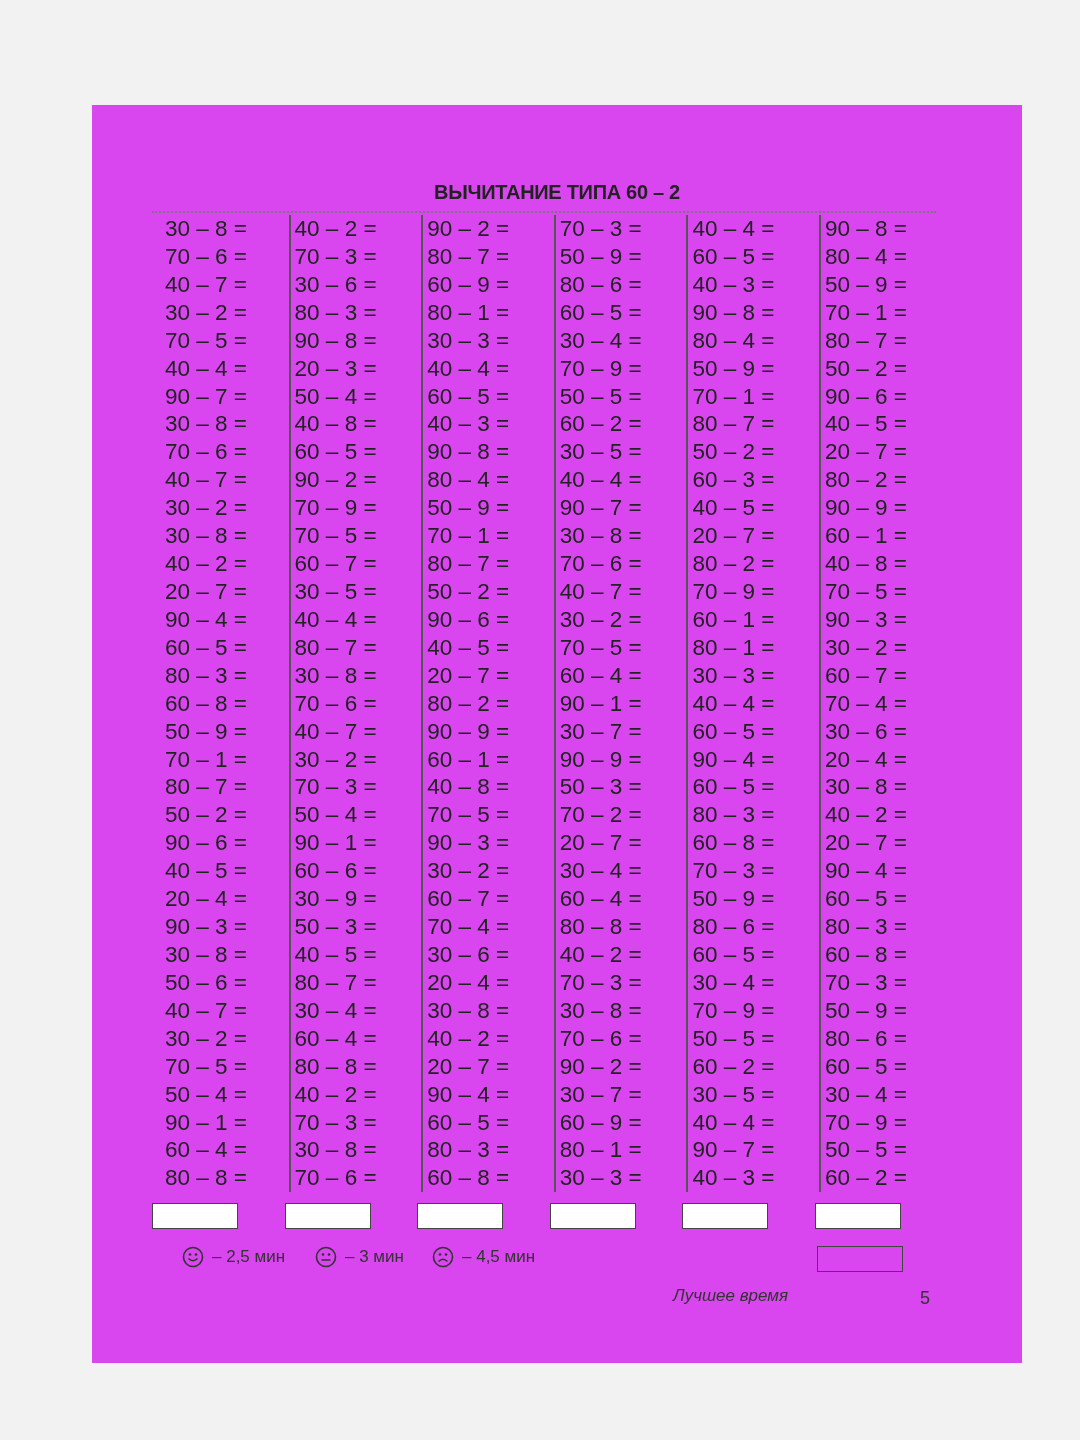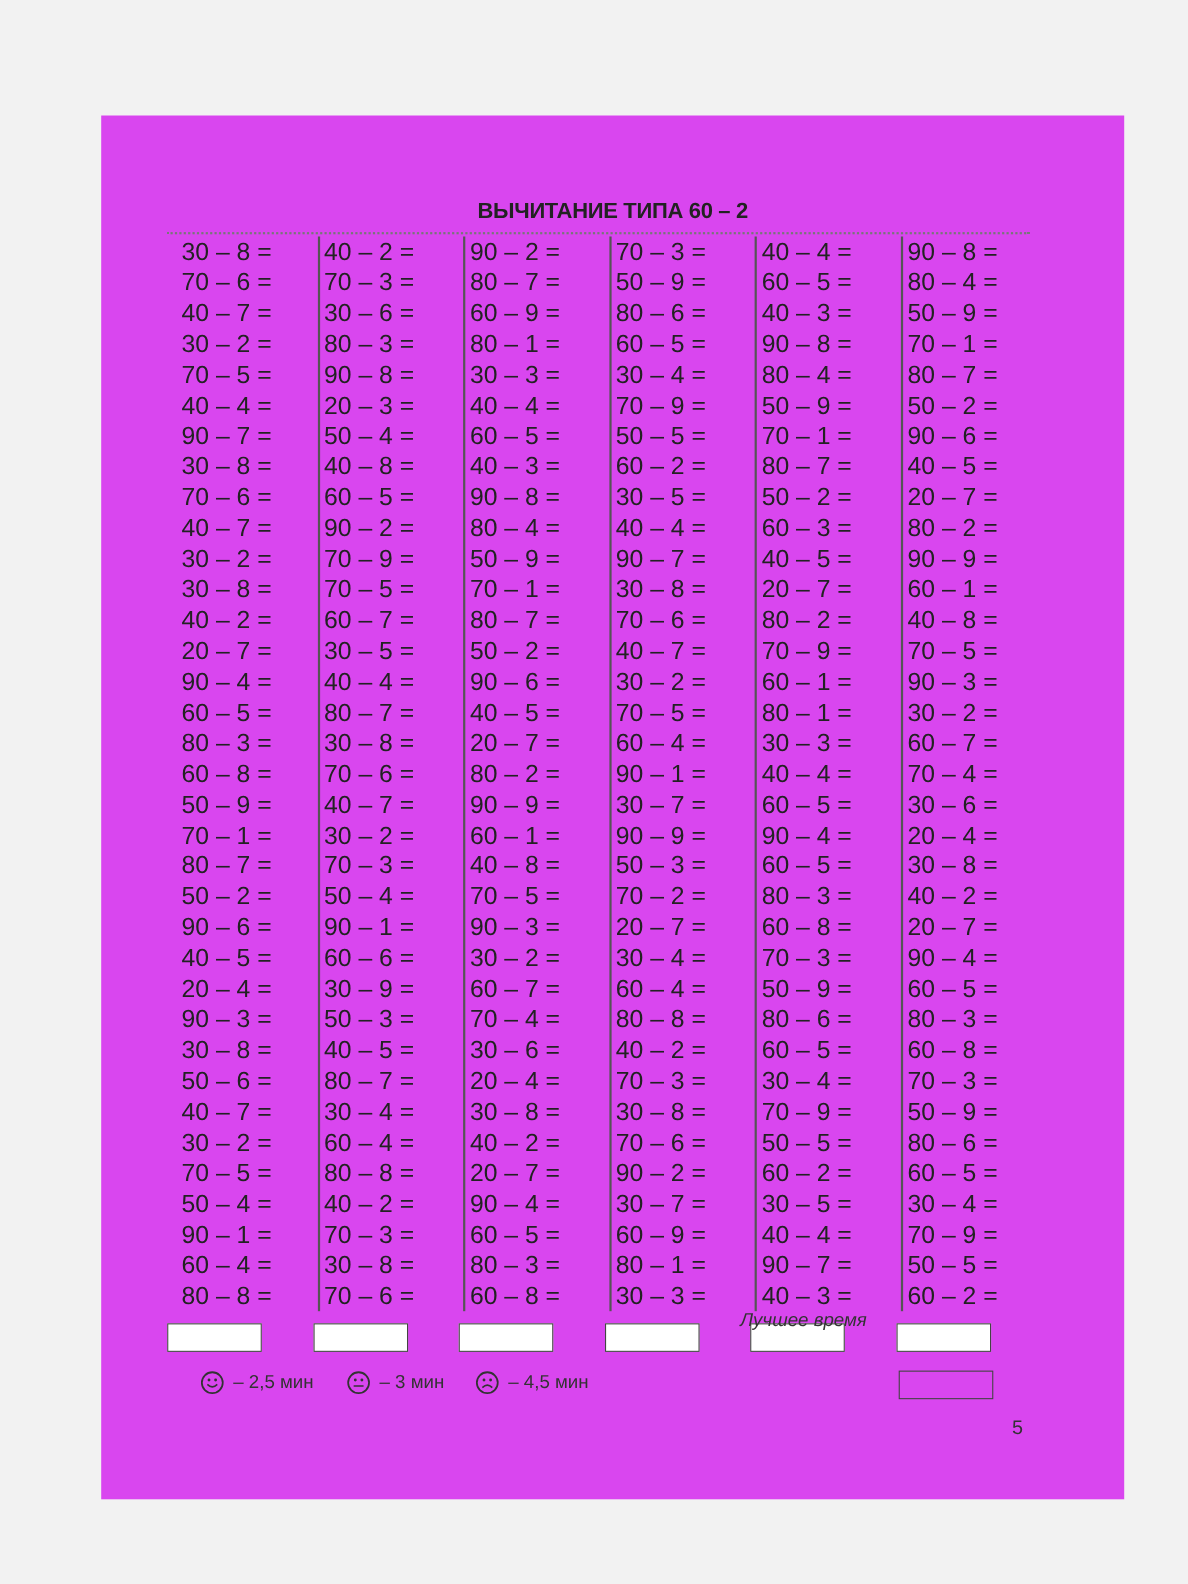--- a/index.html
+++ b/index.html
@@ -60,21 +60,21 @@
   .legend {
     position: absolute;
     top: 1141px;
     font-size: 17px;
     color: #333;
     display: flex; align-items: center;
   }
   .legend .face { width: 22px; height: 22px; margin-right: 8px; }
   .best-label {
     position: absolute;
-    left: 581px; top: 1085px;
+    left: 581px; top: 1181px;
     font-style: italic;
     font-size: 17px;
     color: #333;
   }
   .best-box {
     position: absolute;
     left: 725px; top: 1141px;
     width: 84px; height: 24px;
     border: 1.5px solid #444;
   }

